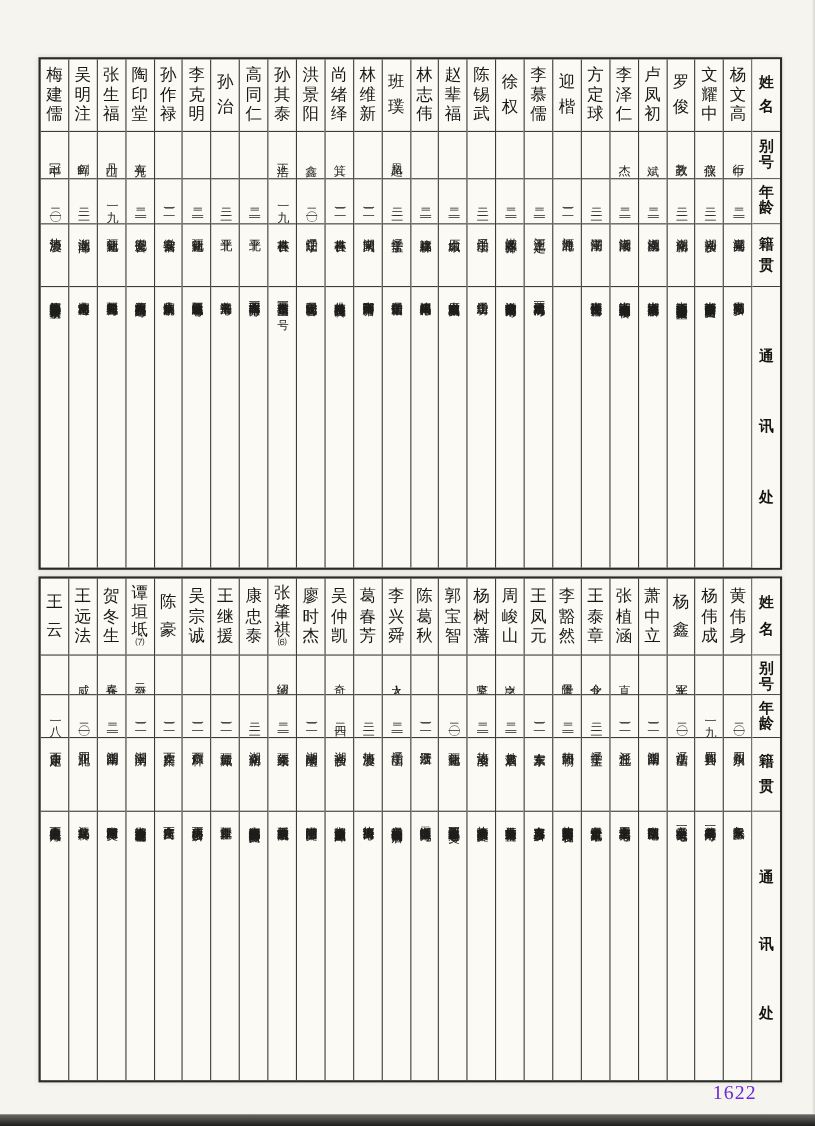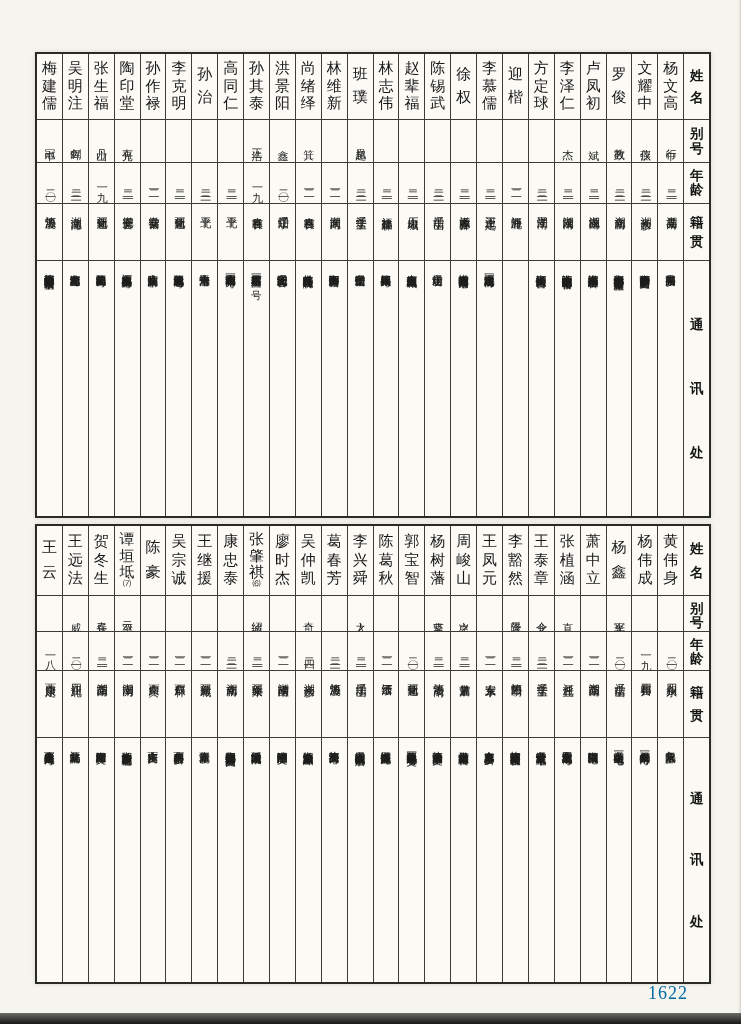--- a/index.html
+++ b/index.html
@@ -54,21 +54,21 @@
   .c-addr { align-items:flex-start; padding-top:5px; }
   .c-addr .vt { font-size:10.5px; line-height:12.5px; letter-spacing:0.3px; max-height:98%; }
   .hcol .cell { background:#faf9f3; }
   .hcol .hchar { font-size:13.5px; font-weight:bold; color:#14141,2; color:#151513; line-height:1; }
   .hcol .c-name, .hcol .c-alias, .hcol .c-age, .hcol .c-native, .hcol .c-addr {
     flex-direction:column; align-items:center; justify-content:space-evenly; padding:6px 0;
   }
   .page-number {
     position:absolute; left:648px; top:983px;
     font-family:"Liberation Serif", serif;
-    font-size:18px; color:#0369a1; letter-spacing:1px;
+    font-size:18px; color:#6d28d9; letter-spacing:1px;
   }
 </style>
 </head>
 <body>
 
 <div class="dir-table top">
     <div class="col">
       <div class="cell c-name">
         <span class="nchar">梅</span>
         <span class="nchar">建</span>

